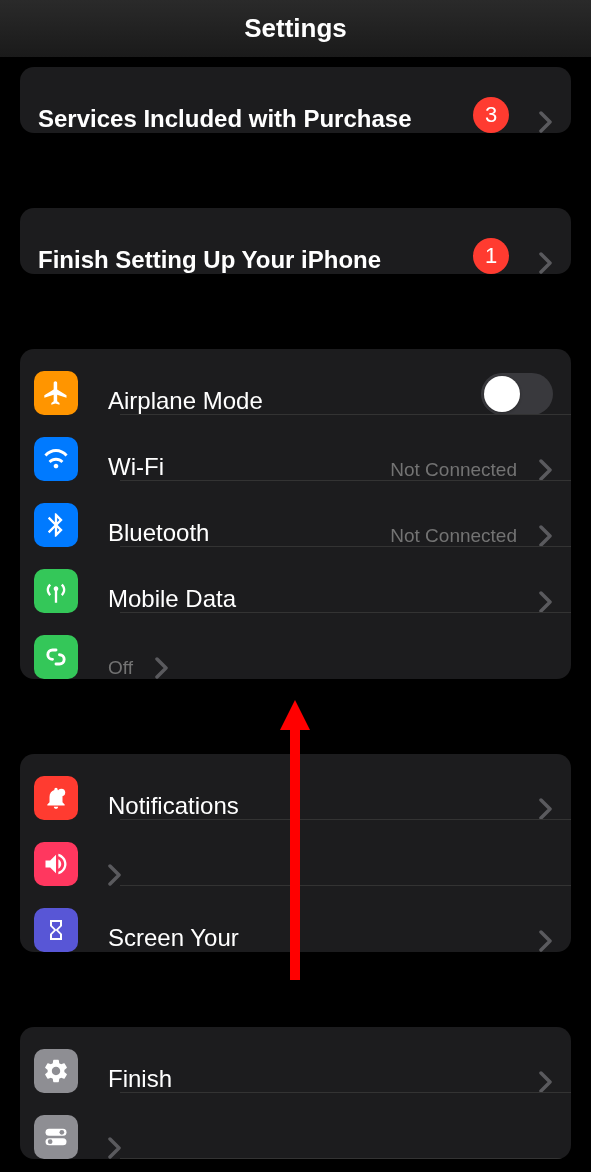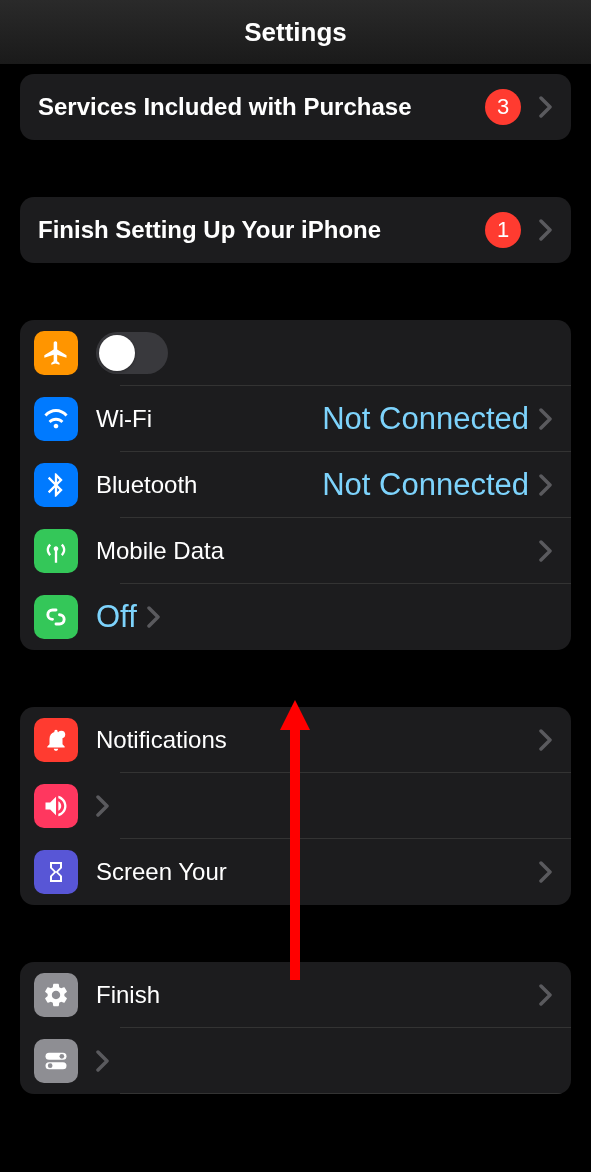--- a/index.html
+++ b/index.html
@@ -6,48 +6,49 @@
     body {
       width: 591px;
       height: 1172px;
       background: #000;
       font-family: -apple-system, BlinkMacSystemFont, "Segoe UI", sans-serif;
       color: #fff;
       overflow: hidden;
       position: relative;
     }
     .header {
-      height: 64px;
+      height: 57px;
       background: linear-gradient(to bottom, #2a2a2a, #1a1a1a);
       display: flex;
       align-items: center;
       justify-content: center;
     }
     .header-title {
       font-size: 26px;
       font-weight: 600;
       color: #fff;
     }
     .content {
       padding: 0 20px;
     }
     .section {
       background: #1c1c1e;
       border-radius: 14px;
       margin-top: 20px;
       overflow: hidden;
     }
     .section.first { margin-top: 10px; }
-    .section.gap-large { margin-top: 57px; }
+    .section.gap-large { margin-top: 75px; }
     .row {
       display: flex;
-      align-items: center;
+      align-items: flex-end;
       min-height: 66px;
       padding: 0 18px;
       position: relative;
+      gap: 12px;
     }
     .row-with-icon {
       padding-left: 14px;
     }
     .divider {
       position: absolute;
       bottom: 0;
       left: 100px;
       right: 0;
       height: 1px;
@@ -64,22 +65,22 @@
       flex-shrink: 0;
     }
     .row-label {
       font-size: 24px;
       font-weight: 400;
       color: #fff;
       flex: 1;
     }
     .row-label.bold { font-weight: 600; }
     .row-value {
-      font-size: 31px;
-      color: #7dd3fc;
+      font-size: 19px;
+      color: #737373;
       margin-right: 10px;
     }
     .chevron {
       color: #5a5a5e;
       display: flex;
       align-items: center;
     }
     .badge {
       width: 36px;
       height: 36px;
@@ -151,20 +152,21 @@
     </div>
   </div>
 
   <div class="section gap-large">
     <div class="row row-with-icon">
       <div class="icon-box" style="background:#ff9500">
         <svg width="28" height="28" viewBox="0 0 24 24" fill="#fff">
             <path d="M21 16v-2l-8-5V3.5c0-.83-.67-1.5-1.5-1.5S10 2.67 10 3.5V9l-8 5v2l8-2.5V19l-2 1.5V22l3.5-1 3.5 1v-1.5L13 19v-5.5l8 2.5z"></path>
           </svg>
       </div>
+      <div class="row-label">Airplane Mode</div>
       <div class="toggle">
         <div class="toggle-knob"></div>
       </div>
       <div class="divider"></div>
     </div>
 
     <div class="row row-with-icon">
       <div class="icon-box" style="background:#007aff">
         <svg width="28" height="28" viewBox="0 0 24 24" fill="#fff">
             <path d="M12 20c1.1 0 2-.9 2-2s-.9-2-2-2-2 .9-2 2 .9 2 2 2zm-6.36-6.36l1.77 1.77C8.66 14.16 10.26 13.5 12 13.5s3.34.66 4.59 1.91l1.77-1.77C16.55 11.83 14.37 11 12 11s-4.55.83-6.36 2.64zM2.05 8.05l1.77 1.77C6.13 7.5 8.94 6 12 6s5.87 1.5 8.18 3.82l1.77-1.77C19.14 5.24 15.72 3.5 12 3.5S4.86 5.24 2.05 8.05z"></path>

